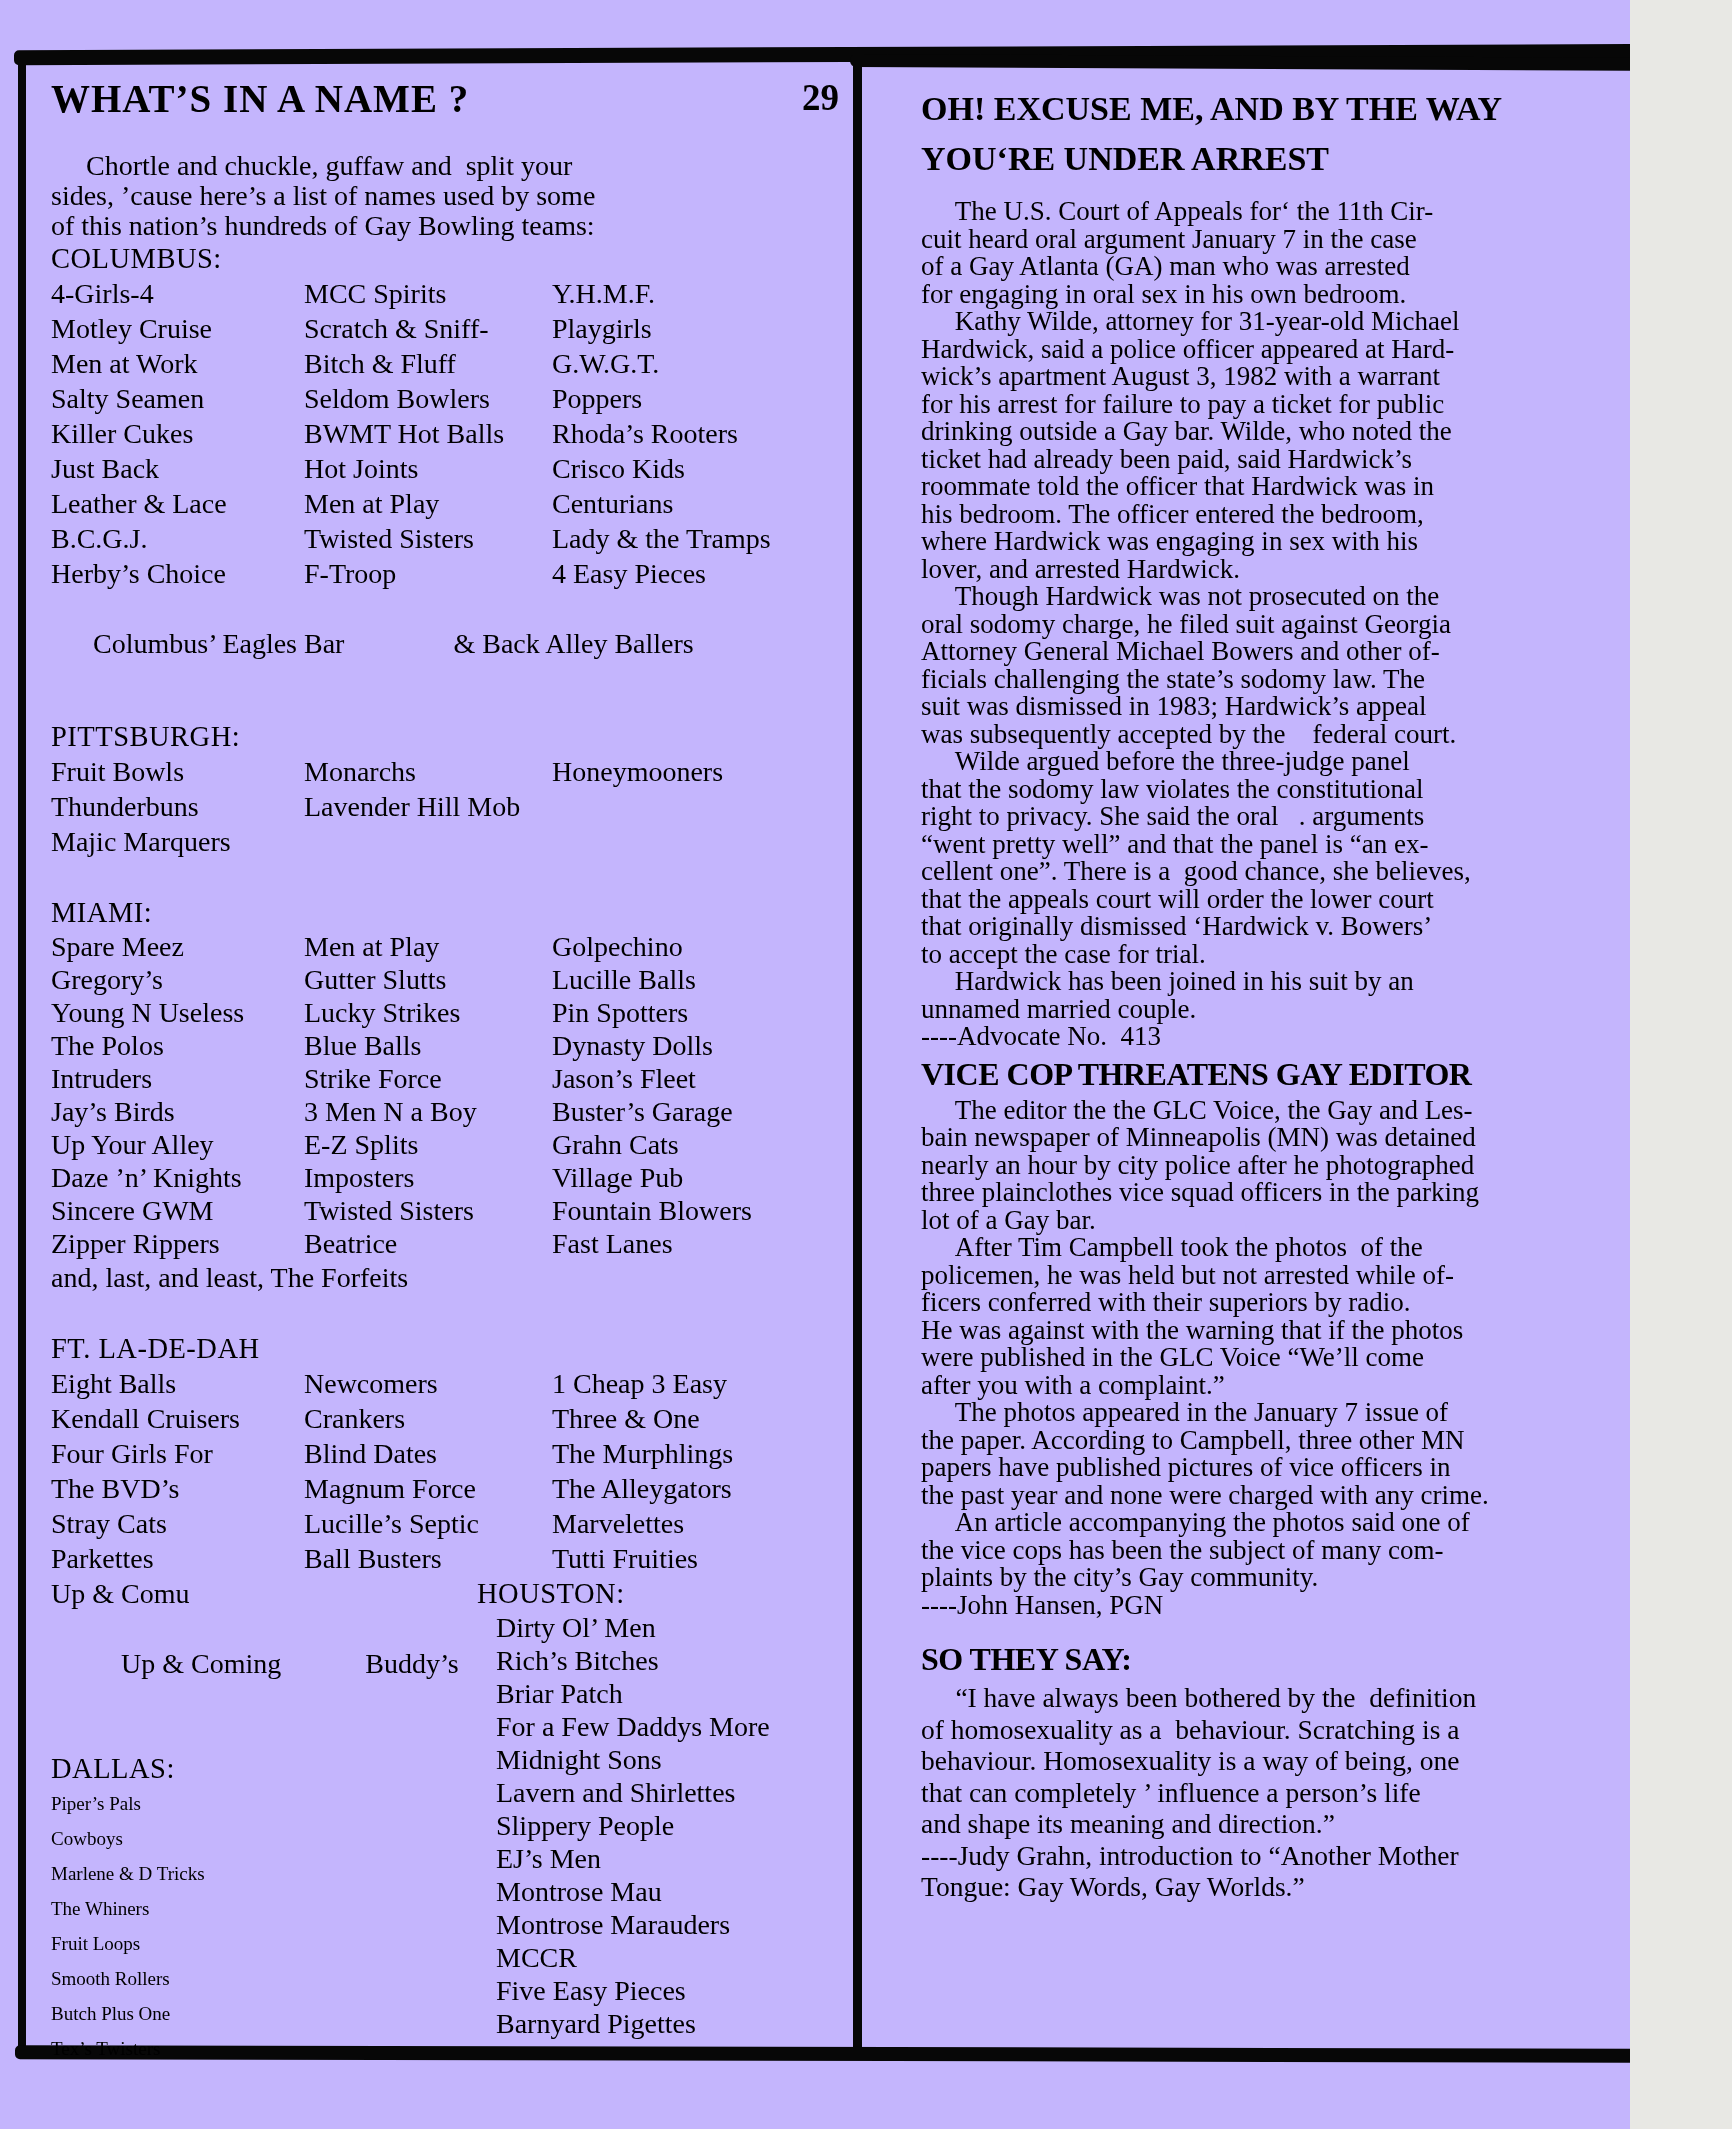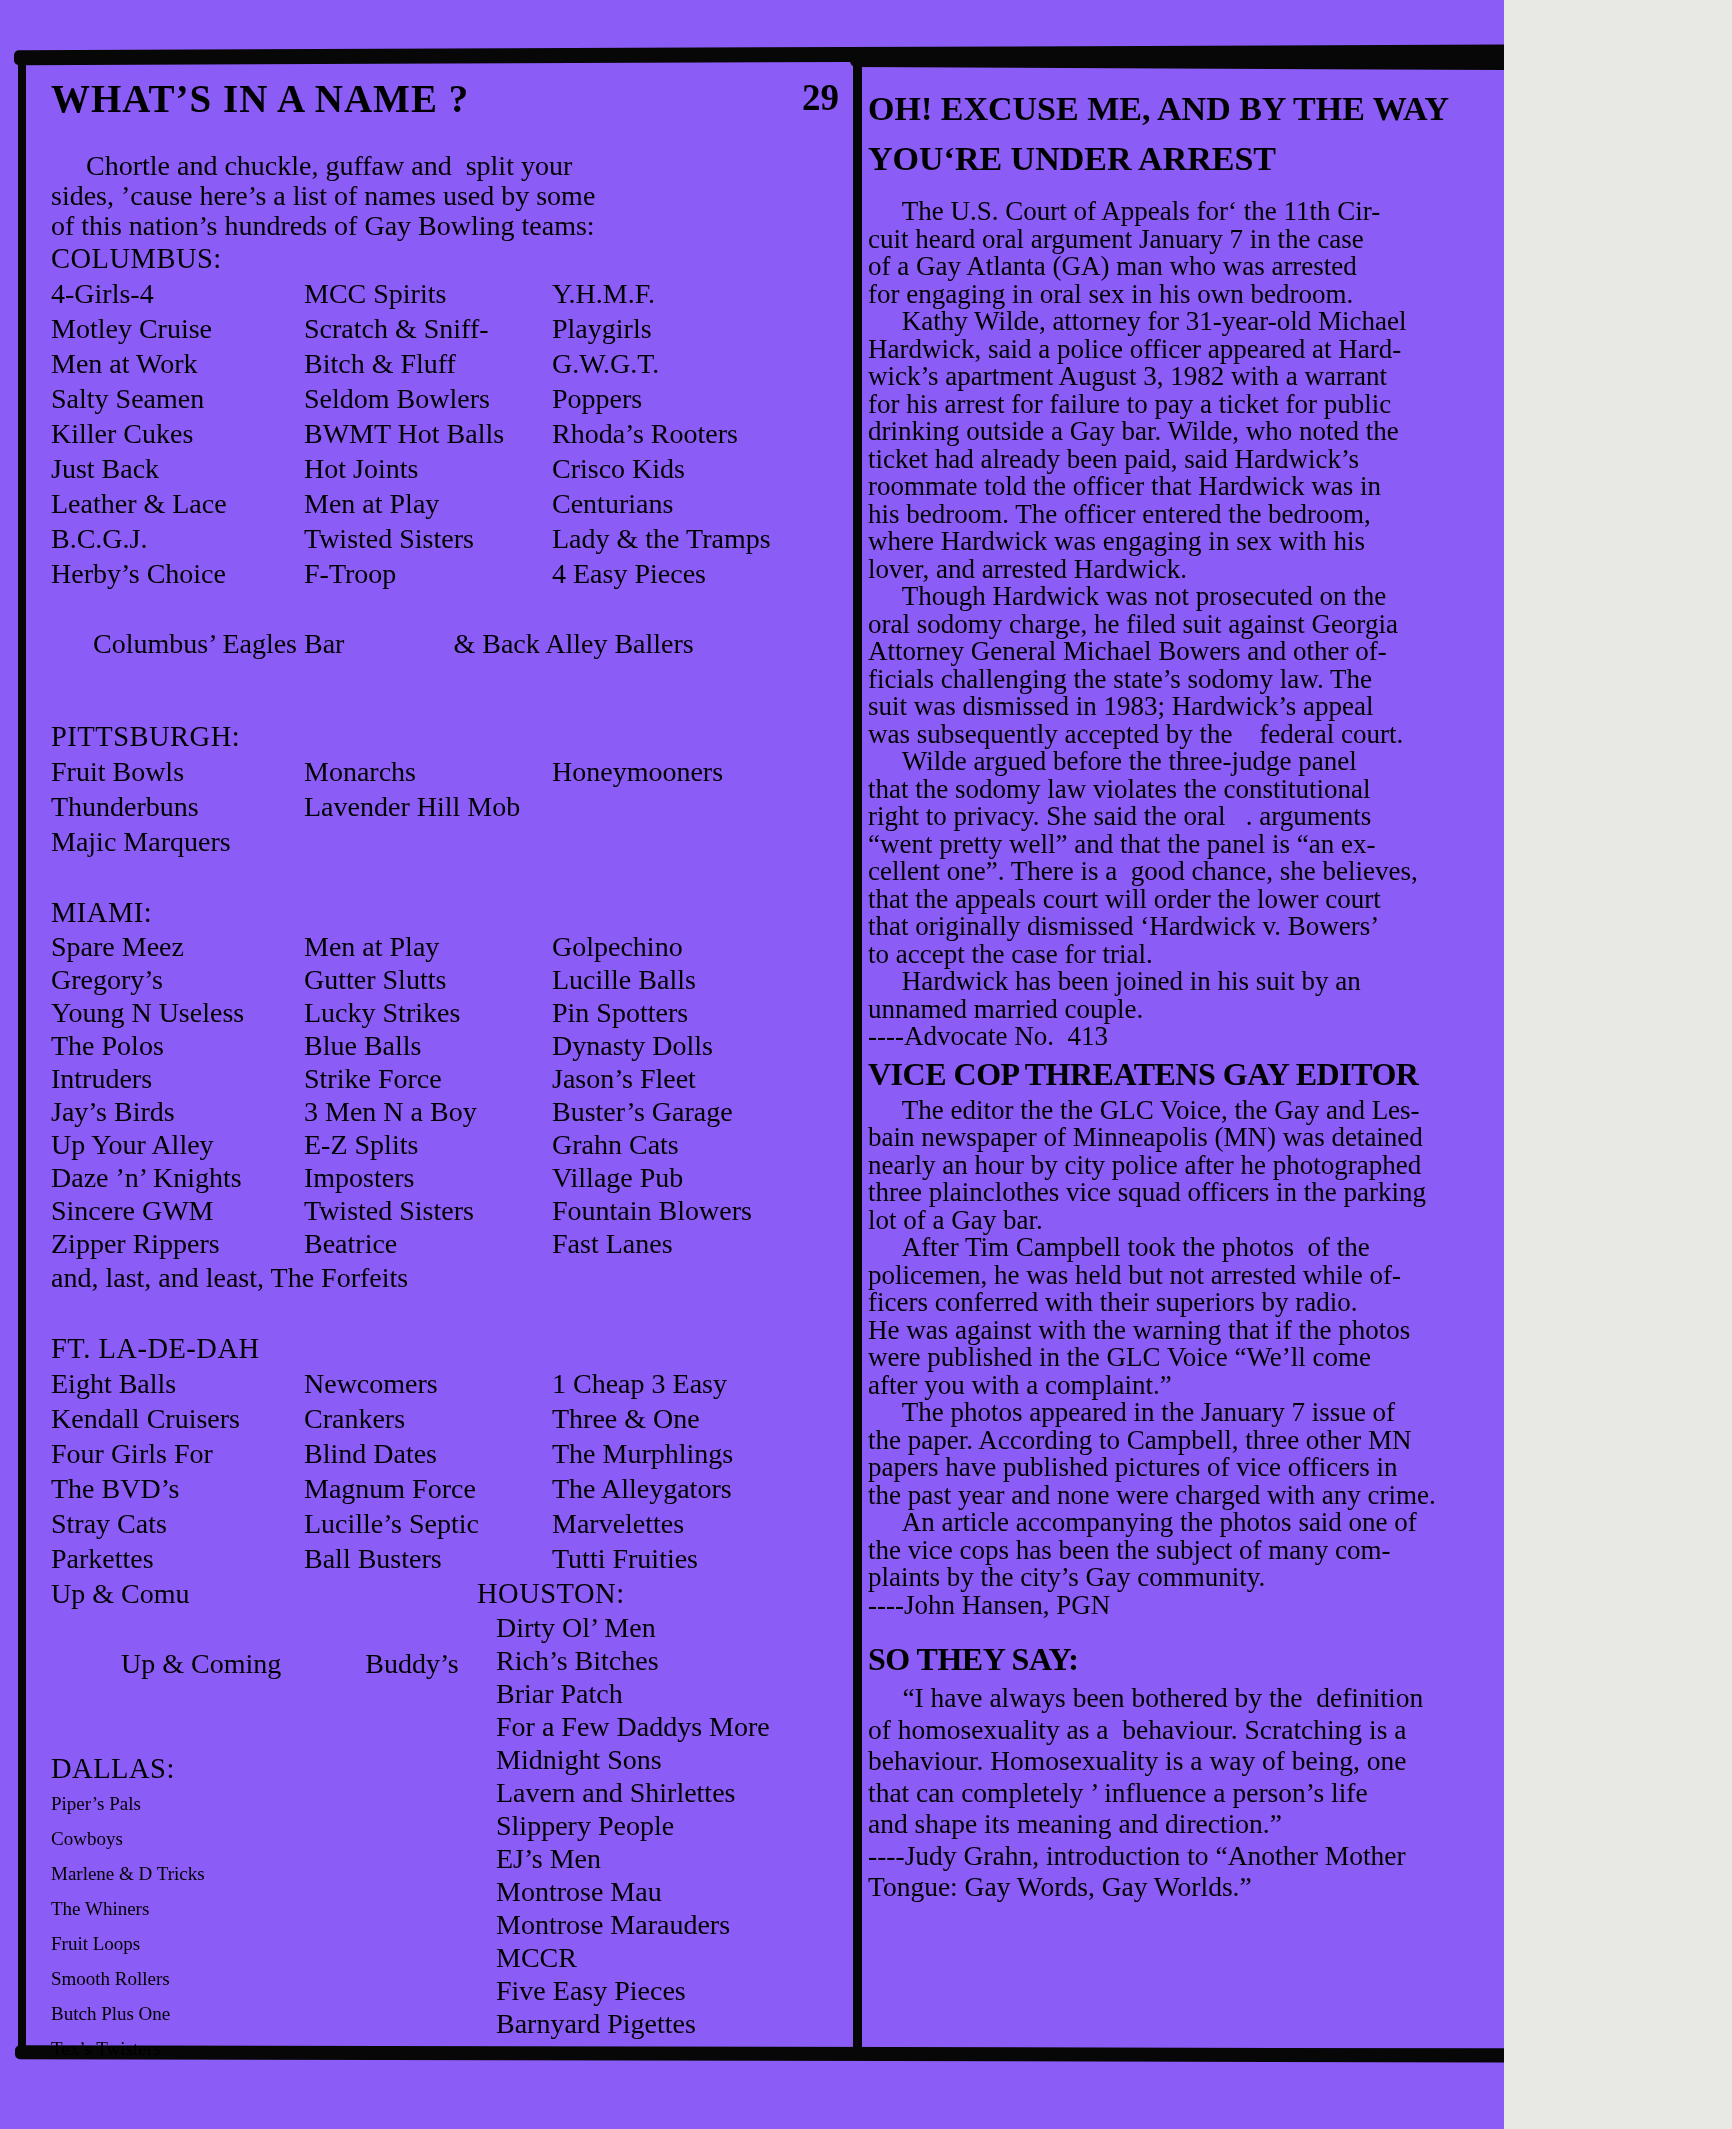--- a/index.html
+++ b/index.html
@@ -1,34 +1,34 @@
 <!DOCTYPE html>
 <html style="font-size:8px"><head>
 <meta charset="utf-8">
 <style>
   html,body{margin:0;padding:0;background:#e8e8e4;}
   .page{
     position:relative;
-    width:1504px;height:2129px;
-    background:#8b5cf6;
+    width:1630px;height:2129px;
+    background:#c4b5fd;
     font-family:"Liberation Serif","DejaVu Serif",serif;
     color:#000;
     overflow:hidden;
   }
   
   .b-top{position:absolute;left:14px;top:47px;width:1691px;height:15px;background:#070707;transform:rotate(-0.22deg);border-radius:5px;}
   .b-top2{position:absolute;left:850px;top:56px;width:856px;height:13px;background:#070707;transform:rotate(0.28deg);border-radius:6px;}
   .b-left{position:absolute;left:18px;top:52px;width:7.5px;height:2006px;background:#070707;}
   .b-div{position:absolute;left:853px;top:52px;width:8.5px;height:2007px;background:#070707;}
   .b-right{position:absolute;left:1669px;top:60px;width:10px;height:1999px;background:#070707;}
   .b-bottom{position:absolute;left:15px;top:2047px;width:1665px;height:14px;background:#070707;transform:rotate(0.12deg);border-radius:5px;}
 
   
   .col-left{position:absolute;left:51px;top:79px;width:794px;}
-  .col-right{position:absolute;left:868px;top:84px;width:764px;}
+  .col-right{position:absolute;left:921px;top:84px;width:764px;}
 
   
   .masthead{display:flex;justify-content:space-between;align-items:flex-start;margin-bottom:33px;}
   .masthead h1{margin:0;font-size:39px;font-weight:bold;letter-spacing:1px;line-height:1;}
   .pageno{font-size:37px;font-weight:bold;line-height:1;padding-right:6px;text-align:right;}
 
   .intro .line{font-size:28px;line-height:30px;white-space:pre-wrap;}
   .sec-heading{font-size:28.5px;line-height:35px;white-space:pre-wrap;letter-spacing:0.5px;}
   .mt{margin-top:23px;}
   .mt-big{margin-top:36px;}

